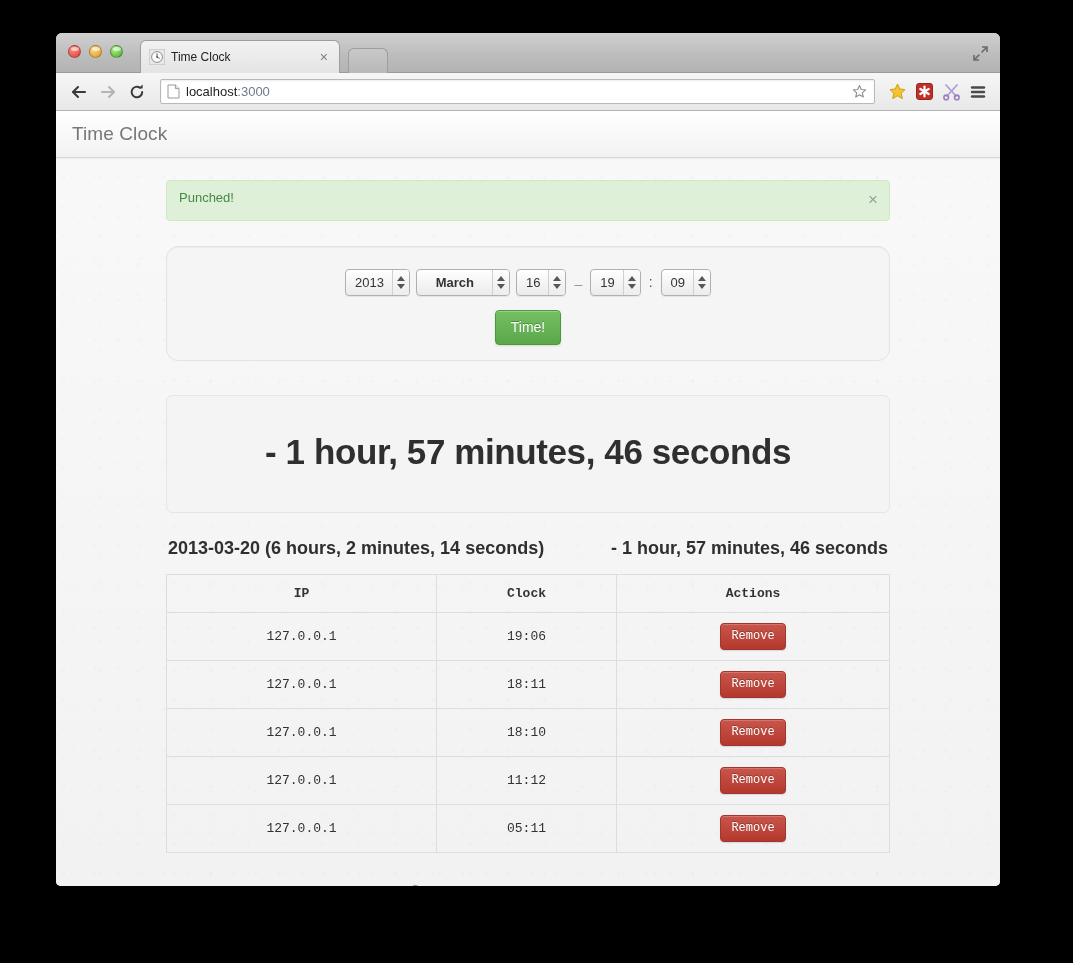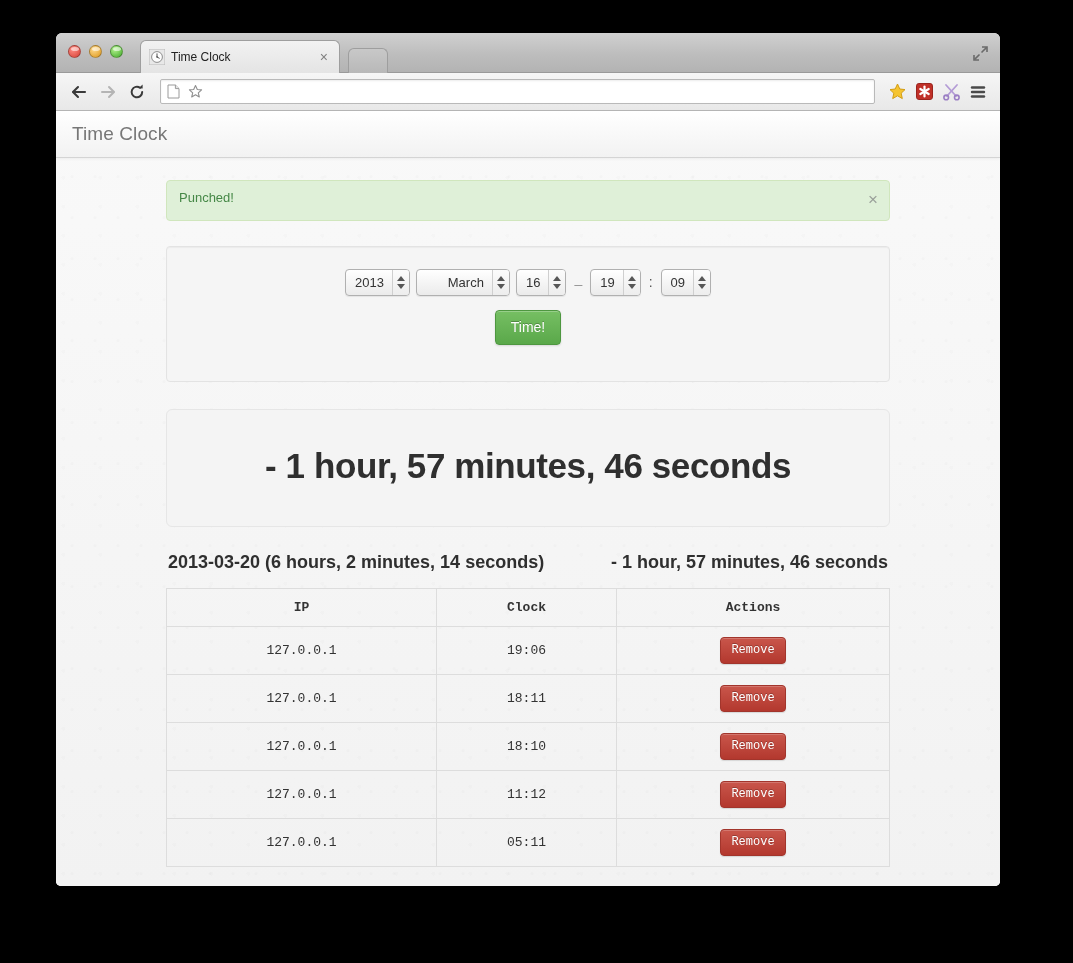--- a/index.html
+++ b/index.html
@@ -167,44 +167,44 @@
   #alert .close {
     position: absolute; right: 11px; top: 10px;
     font-size: 17px; line-height: 1;
     color: #9aa09a; font-family: "Liberation Sans", sans-serif;
   }
 
   
   #punch-panel {
     background: #f5f5f5;
     border: 1px solid #e3e3e3;
-    border-radius: 4px;
+    border-radius: 12px;
     box-shadow: inset 0 1px 1px rgba(0,0,0,.04);
-    padding: 22px 14px 36px;
-    margin-bottom: 27px;
+    padding: 22px 14px 15px;
+    margin-bottom: 34px;
     text-align: center;
   }
   .select-row {
     display: flex; align-items: center; justify-content: center;
     gap: 6px; margin-bottom: 14px;
   }
   .sel {
     position: relative;
     display: inline-flex; align-items: center;
     height: 27px;
     background: linear-gradient(180deg,#ffffff 0%, #ebebeb 100%);
     border: 1px solid #b0b0b0;
     border-radius: 4px;
     box-shadow: 0 1px 1px rgba(0,0,0,.07);
     font-size: 13px; color: #333;
     padding: 0 0 0 9px;
   }
   .sel .sel-value { padding-right: 8px; white-space: nowrap; }
   .sel.sel-year .sel-value { min-width: 34px; }
-  .sel.sel-month .sel-value { min-width: 66px; text-align: right; }
+  .sel.sel-month .sel-value { min-width: 66px; text-align: center; font-weight: bold; }
   .sel.sel-day .sel-value,
   .sel.sel-hour .sel-value,
   .sel.sel-min .sel-value { min-width: 20px; }
   .sel .spin {
     width: 17px; height: 25px;
     border-left: 1px solid #cfcfcf;
     display: flex; flex-direction: column;
     align-items: center; justify-content: center;
     gap: 3px;
     background: linear-gradient(180deg,#fcfcfc,#ededed);
@@ -364,20 +364,21 @@
       </svg>
     </div>
 
     <div id="omnibox">
       <span class="page-icon">
         <svg width="13" height="15" viewBox="0 0 13 15">
           <path d="M1 1 H8.4 L12 4.6 V14 H1 Z" fill="#fff" stroke="#9a9a9a" stroke-width="1"></path>
           <path d="M8.4 1 V4.6 H12" fill="#e4e4e4" stroke="#9a9a9a" stroke-width="1"></path>
         </svg>
       </span>
+      <span class="url"><span>localhost</span><span class="port">:3000</span></span>
       <span class="star">
         <svg width="15" height="15" viewBox="0 0 15 15">
           <path d="M7.5 1.5 L9.3 5.5 L13.6 5.9 L10.3 8.8 L11.3 13 L7.5 10.8 L3.7 13 L4.7 8.8 L1.4 5.9 L5.7 5.5 Z" fill="none" stroke="#8e8e8e" stroke-width="1.1" stroke-linejoin="round"></path>
         </svg>
       </span>
     </div>
 
     <div class="ext-icon">
       <svg width="19" height="19" viewBox="0 0 19 19">
         <path d="M9.5 2 L11.8 7 L17 7.6 L13.2 11.2 L14.3 16.6 L9.5 13.8 L4.7 16.6 L5.8 11.2 L2 7.6 L7.2 7 Z" fill="#f5c430" stroke="#d39d14" stroke-width="1" stroke-linejoin="round"></path>

